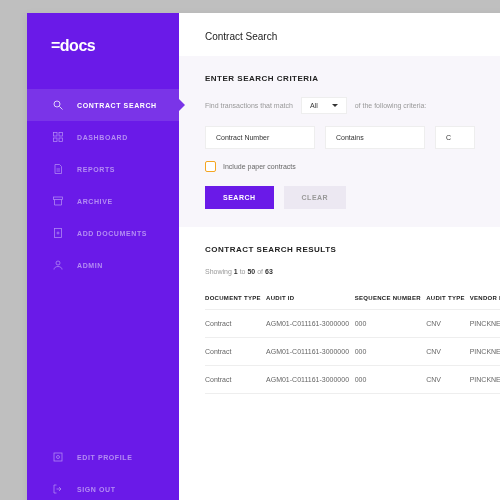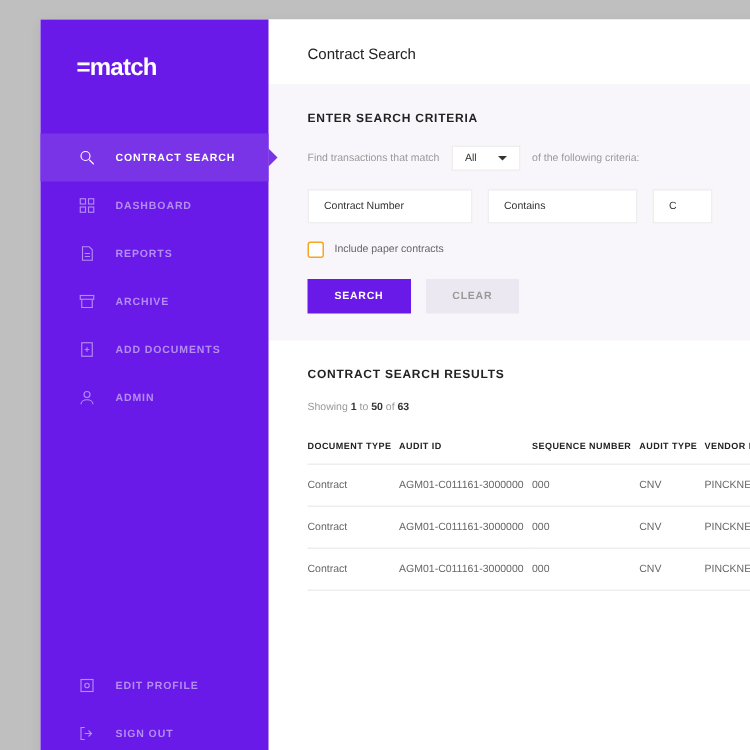--- a/index.html
+++ b/index.html
@@ -42,21 +42,21 @@
     th { text-align: left; font-size: 6px; font-weight: 700; letter-spacing: 0.3px; color: #222; padding: 8px 4px 8px 0; border-bottom: 1px solid #eee; }
     td { font-size: 7px; color: #666; padding: 10px 4px 10px 0; border-bottom: 1px solid #eee; white-space: nowrap; }
   </style>
 </head>
 <body>
 
 <div class="app">
 
   <aside class="sidebar">
     <div class="logo">
-      <span class="logo-text">=match</span>
+      <span class="logo-text">=docs</span>
     </div>
 
     <nav class="nav">
       <div class="nav-item active">
         <span class="nav-icon">
             <svg viewBox="0 0 24 24">
               <circle cx="10" cy="10" r="6"></circle>
               <line x1="15" y1="15" x2="21" y2="21"></line>
             </svg>
           </span>

